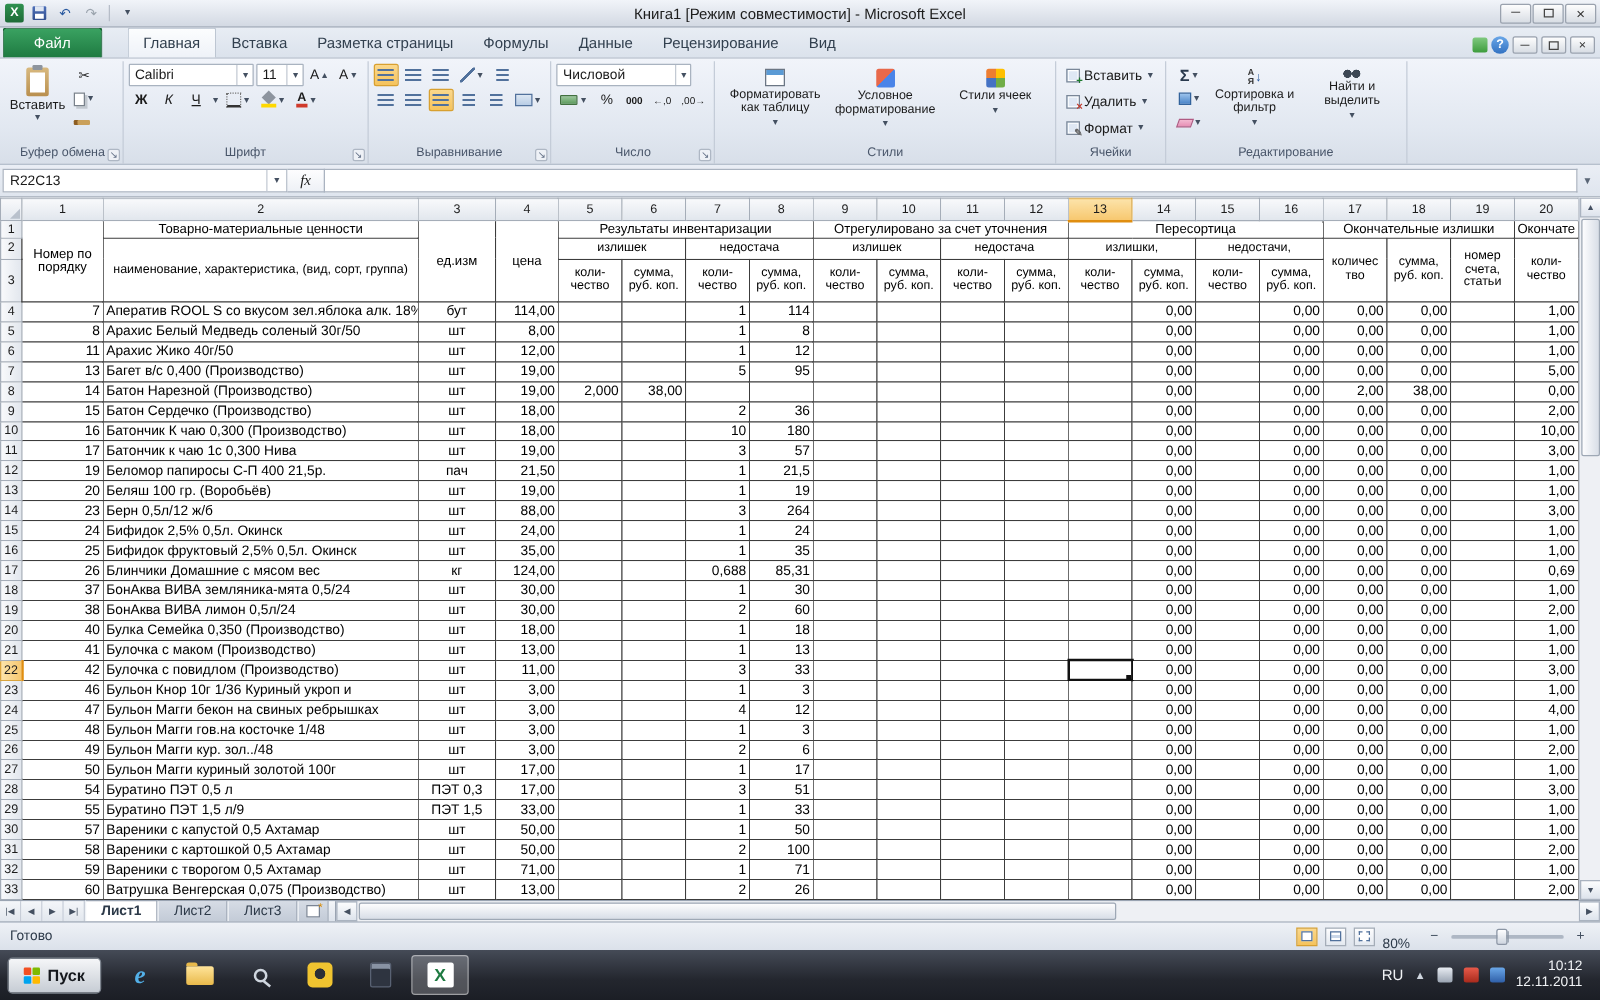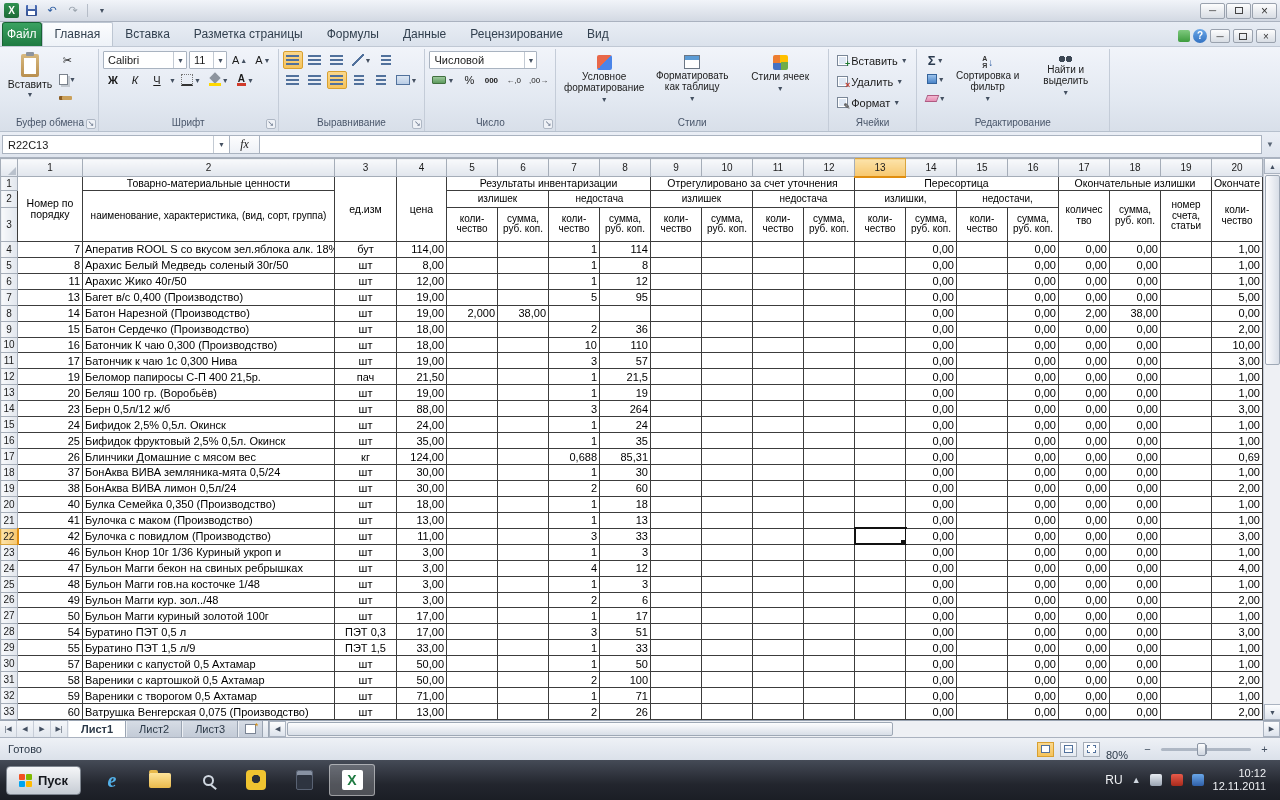--- a/index.html
+++ b/index.html
@@ -24,22 +24,22 @@
   .win-controls { margin-left:auto; display:flex; gap:1px; padding-right:3px; z-index:2; }
   .wc { width:25px; height:16px; display:flex; align-items:center; justify-content:center;
         background:linear-gradient(#fdfdfd,#d8dde4); border:1px solid #9aa2ae; border-radius:2px;
         font-size:10px; color:#333; }
   .wc .box { width:8px; height:7px; border:1px solid #444; }
   .wc.close { font-size:12px; }
 
   
   .tabrow { height:25px; flex:0 0 25px; background:linear-gradient(#e8edf4,#dbe2ec); border-bottom:1px solid #c0c8d4;
             display:flex; align-items:flex-end; padding-left:2px; }
-  .file-tab { background:linear-gradient(#3aa261,#1e7a41); color:#fff; padding:4px 4px 5px; font-size:12px;
-              border-radius:3px 3px 0 0; border:1px solid #176333; border-bottom:none; margin-right:0; }
+  .file-tab { background:linear-gradient(#3aa261,#1e7a41); color:#fff; padding:4px 24px 5px; font-size:12px;
+              border-radius:3px 3px 0 0; border:1px solid #176333; border-bottom:none; margin-right:20px; }
   .rtab { padding:4px 12px 5px; font-size:12px; color:#32404f; }
   .rtab.active { background:linear-gradient(#fcfdfe,#eef2f8); border:1px solid #bdc6d2; border-bottom:none;
                  border-radius:2px 2px 0 0; }
   .tabrow-right { margin-left:auto; display:flex; align-items:center; gap:3px; padding:0 4px 3px; }
   .tr-green { width:12px; height:12px; background:linear-gradient(#7fc97f,#3d9c3d); border-radius:2px; }
   .tr-help { width:14px; height:14px; background:linear-gradient(#6aa7e8,#3372c2); border-radius:50%; color:#fff;
              font-weight:bold; font-size:10px; text-align:center; line-height:14px; }
   .wc.small { width:20px; height:14px; }
 
   
@@ -60,21 +60,21 @@
   .sbtn { height:18px; min-width:20px; display:flex; align-items:center; justify-content:center; gap:1px;
           border:1px solid transparent; border-radius:2px; font-size:11px; padding:0 2px; }
   .sbtn.pressed { background:linear-gradient(#fbd88c,#f5c35c); border-color:#d8a030; }
   .ico-copy { width:9px; height:11px; background:#fff; border:1px solid #7a828c; box-shadow:2px 2px 0 #c2c8cf; }
   .ico-brush { width:10px; height:4px; background:#caa05a; border-radius:1px; box-shadow:-3px 0 0 #8d5d22; }
   .rg-rows { display:flex; flex-direction:column; gap:2px; }
   .rrow { display:flex; align-items:center; gap:2px; }
   .combo { background:#fff; border:1px solid #a9b3c0; height:18px; display:flex; align-items:center;
            font-size:11px; padding:0 2px 0 4px; justify-content:space-between; border-radius:1px; }
   .combo .caret { border-left:1px solid #c3cad3; padding-left:3px; margin-left:4px; height:100%; display:flex; align-items:center; }
-  .fontname { width:84px; }
+  .fontname { width:100px; }
   .fontsize { width:38px; }
   .bld { font-weight:bold; } .itl { font-style:italic; } .und { text-decoration:underline; }
   .ico-border { width:12px; height:12px; border:1px dotted #777; border-bottom:2px solid #333; }
   .ico-fillc { width:12px; height:12px; position:relative; }
   .ico-fillc::before { content:""; position:absolute; left:2px; top:0; width:8px; height:8px; background:#8d949e; transform:rotate(45deg); }
   .ico-fillc::after { content:""; position:absolute; left:0; bottom:0; width:12px; height:3px; background:#ffd800; }
   .ico-fontc { font-size:10px; font-weight:bold; line-height:9px; border-bottom:3px solid #d03a2b; padding:0 1px; }
   .icobars { width:13px; height:11px; background:repeating-linear-gradient(#51719c 0 2px,transparent 2px 4px); }
   .icobars.short { width:10px; }
   .ico-orient { width:12px; height:12px; background:linear-gradient(135deg,transparent 44%,#51719c 44% 56%,transparent 56%); }
@@ -222,20 +222,21 @@
       <span class="qat-btn">
           <span class="floppy"></span>
         </span>
       <span class="qat-btn">↶</span>
       <span class="qat-btn dis">↷</span>
       <span class="qat-sep"></span>
       <span class="qat-btn">
           <span class="caret">▼</span>
         </span>
     </div>
+    <div class="title-text">Книга1  [Режим совместимости]  -  Microsoft Excel</div>
     <div class="win-controls">
       <span class="wc">─</span>
       <span class="wc">
           <span class="box"></span>
         </span>
       <span class="wc close">×</span>
     </div>
   </div>
 
   <div class="tabrow">
@@ -392,27 +393,27 @@
           </div>
         </div>
       </div>
       <div class="rg-label">Число</div>
       <span class="dlg">↘</span>
     </div>
 
     <div class="rgroup">
       <div class="rg-body">
         <div class="stylebtn">
-          <span class="ico-condfmt"></span>
-          <span>Условное форматирование</span>
+          <span class="ico-fmttable"></span>
+          <span>Форматировать как таблицу</span>
           <span class="caret">▼</span>
         </div>
         <div class="stylebtn">
-          <span class="ico-fmttable"></span>
-          <span>Форматировать как таблицу</span>
+          <span class="ico-condfmt"></span>
+          <span>Условное форматирование</span>
           <span class="caret">▼</span>
         </div>
         <div class="stylebtn">
           <span class="ico-cellstyles"></span>
           <span>Стили ячеек</span>
           <span class="caret">▼</span>
         </div>
       </div>
       <div class="rg-label">Стили</div>
     </div>
@@ -705,21 +706,21 @@
           </tr>
           <tr class="dr">
             <td class="rowhdr">10</td>
             <td class="cell ar">16</td>
             <td class="cell al">Батончик К чаю 0,300 (Производство)</td>
             <td class="cell ac">шт</td>
             <td class="cell ar">18,00</td>
             <td class="cell ar"></td>
             <td class="cell ar"></td>
             <td class="cell ar">10</td>
-            <td class="cell ar">110</td>
+            <td class="cell ar">180</td>
             <td class="cell ar"></td>
             <td class="cell ar"></td>
             <td class="cell ar"></td>
             <td class="cell ar"></td>
             <td class="cell ar"></td>
             <td class="cell ar">0,00</td>
             <td class="cell ar"></td>
             <td class="cell ar">0,00</td>
             <td class="cell ar">0,00</td>
             <td class="cell ar">0,00</td>

